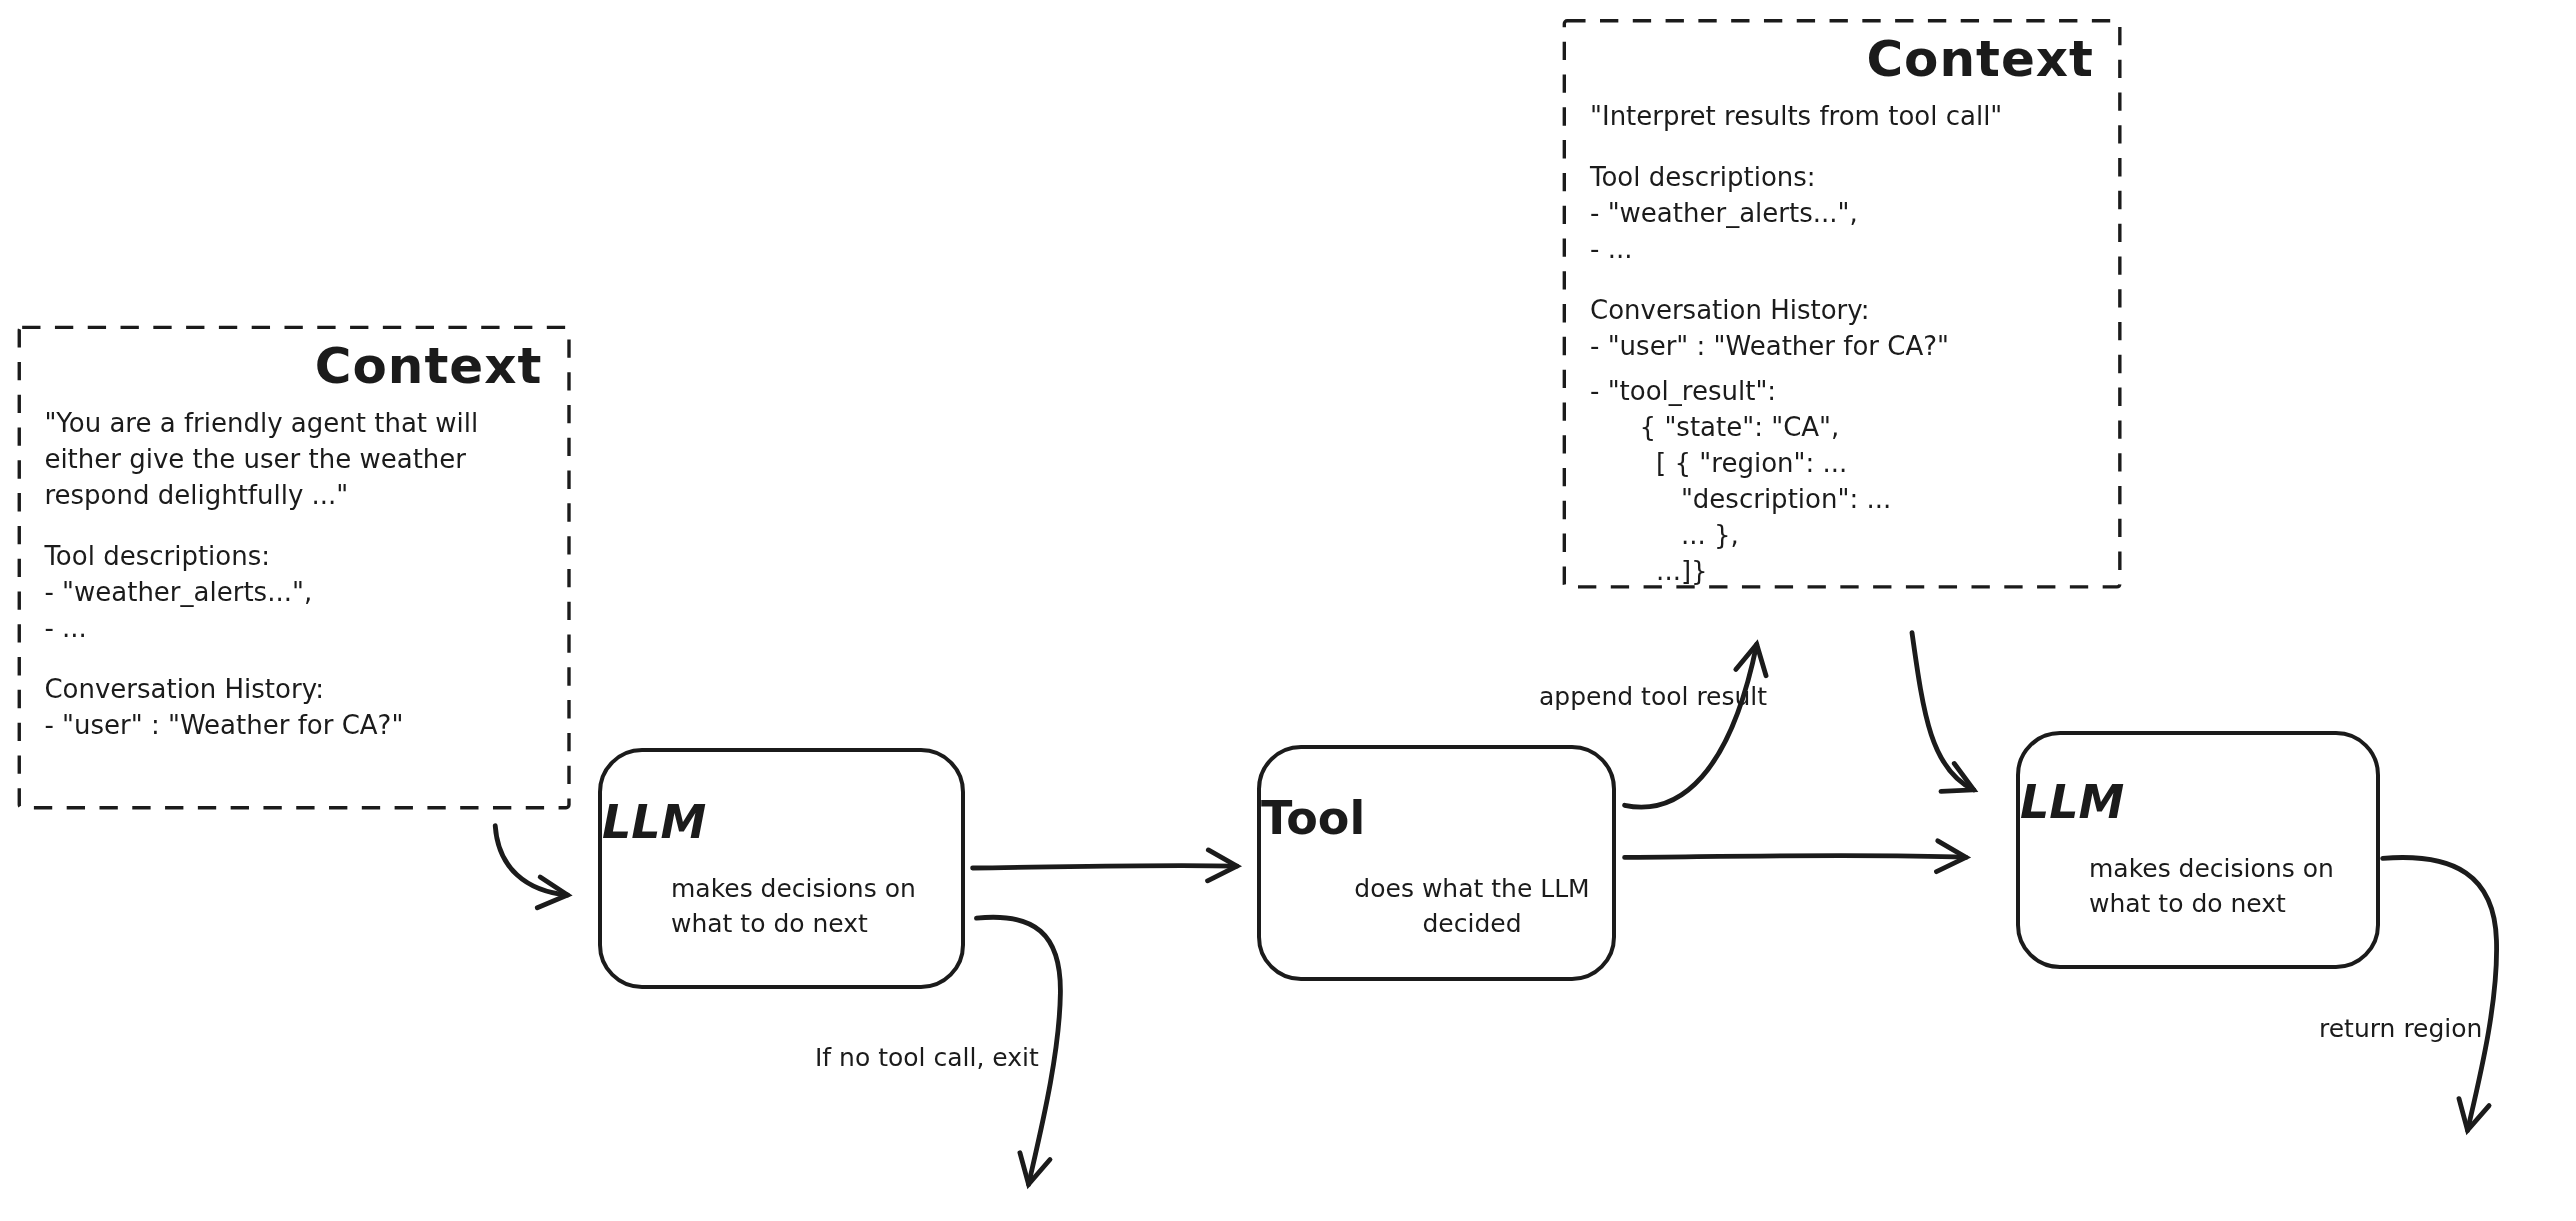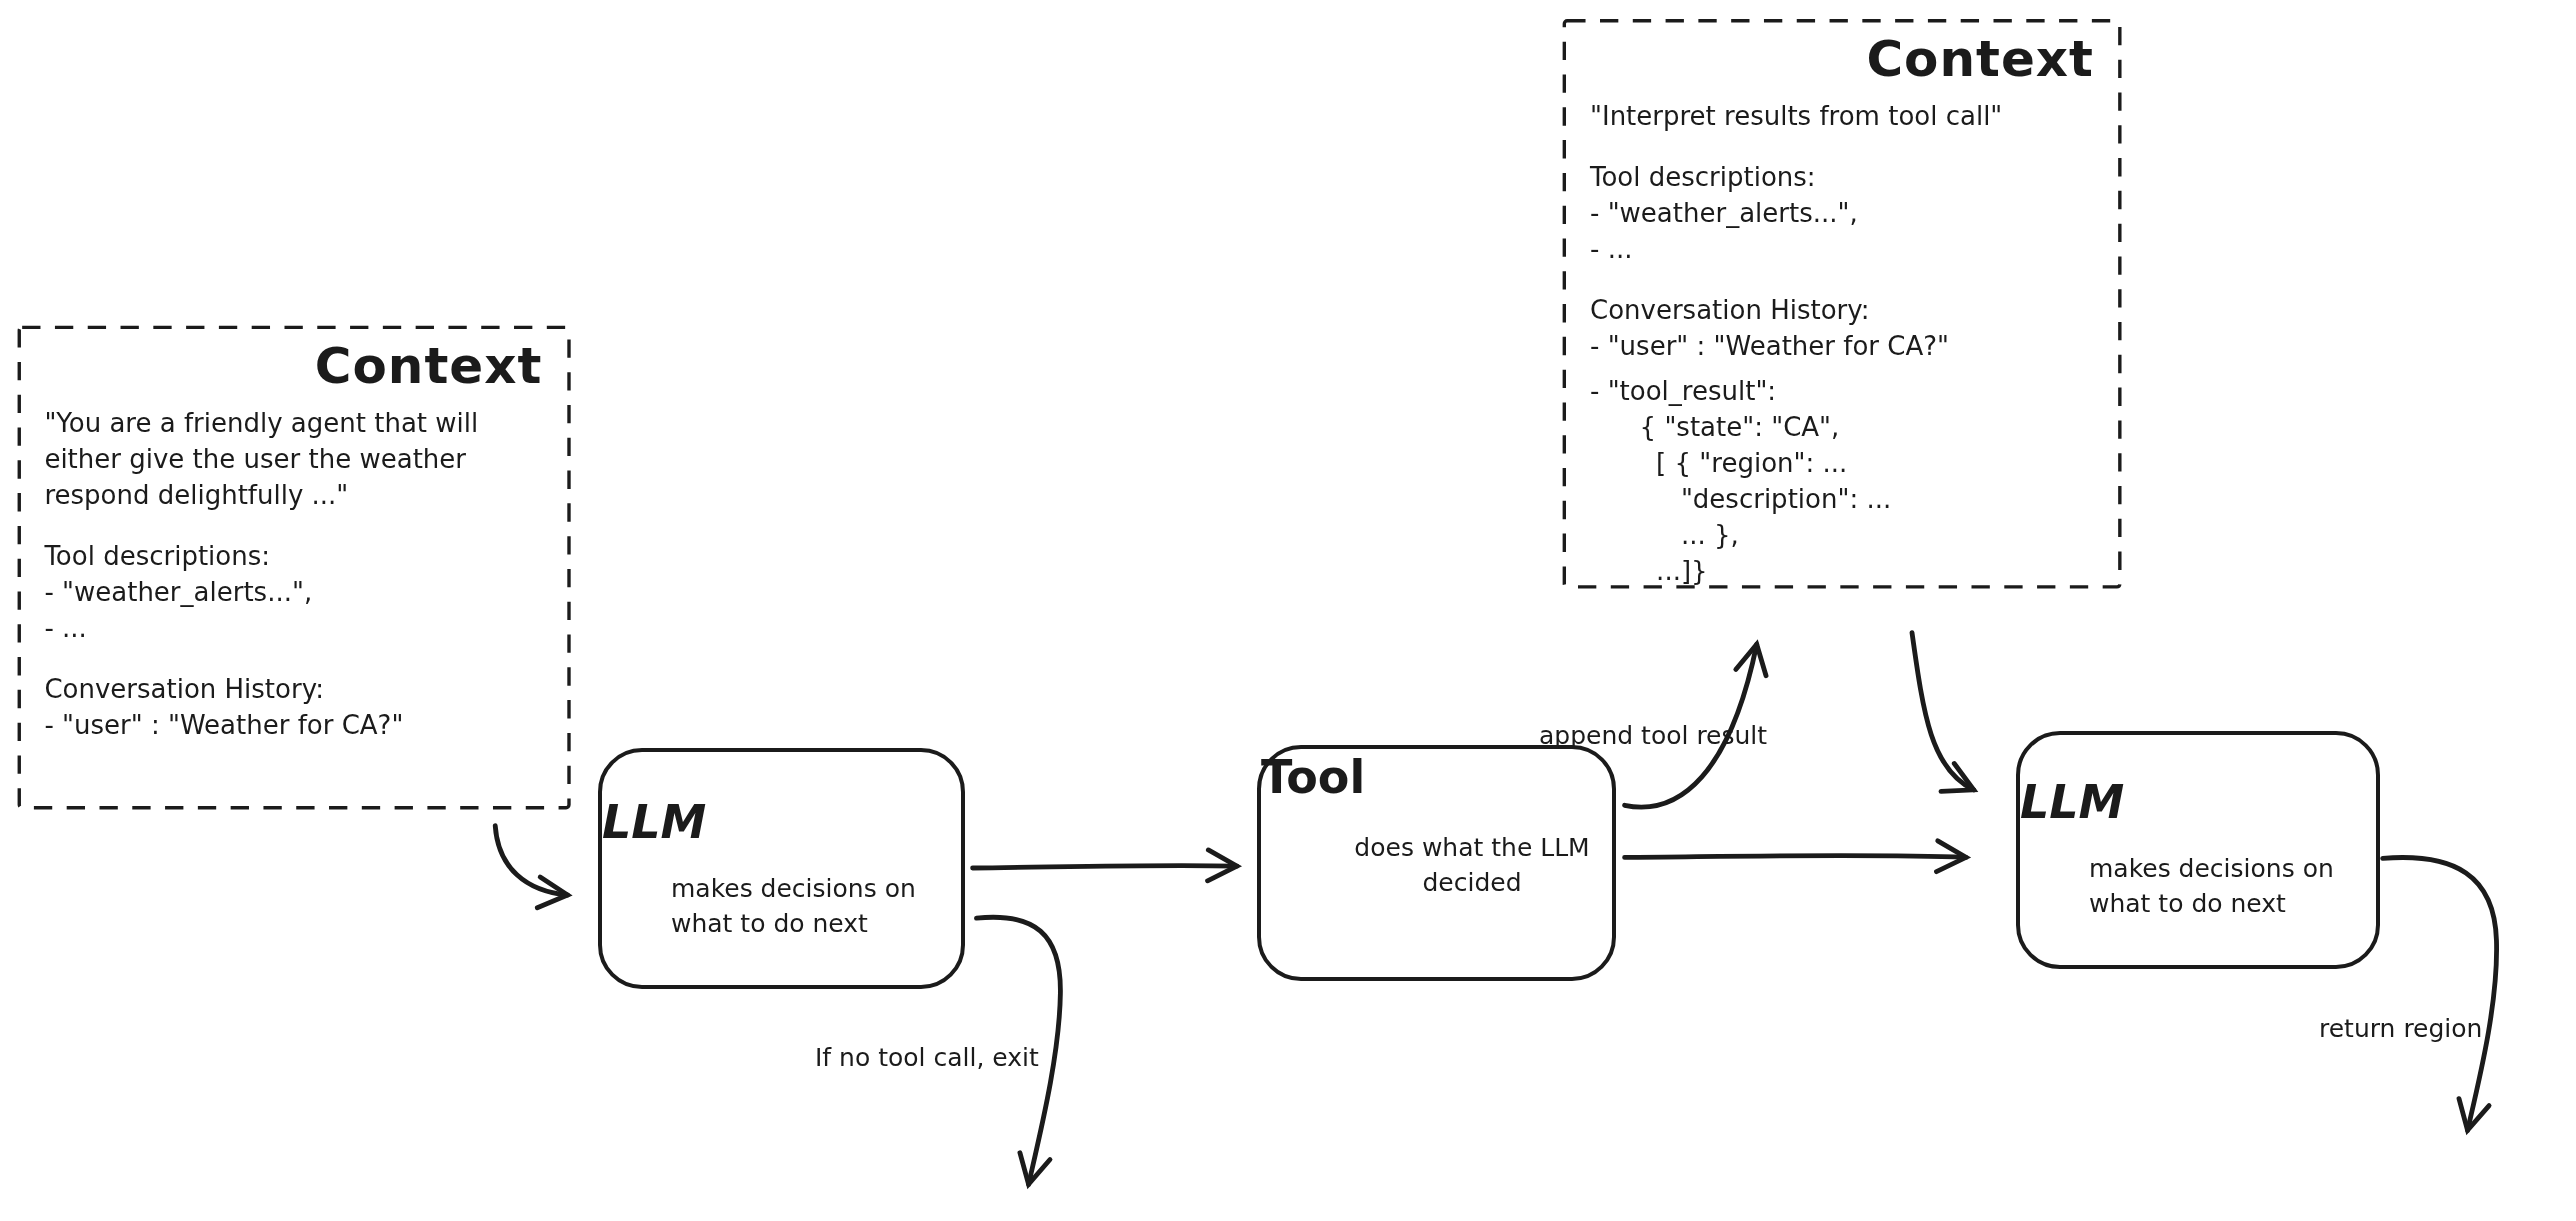--- a/index.html
+++ b/index.html
@@ -83,34 +83,34 @@
   </div>
 
   <div class="node" style="left:598px;top:748px;width:367px;height:241px;padding-top:42px;">
     <div class="node-title italic">LLM</div>
     <div class="node-sub" style="margin-top:21px;padding-left:69px;">
       <div class="subline">makes decisions on</div>
       <div class="subline">what to do next</div>
     </div>
   </div>
 
-  <div class="node" style="left:1257px;top:745px;width:359px;height:236px;">
+  <div class="node" style="left:1257px;top:745px;width:359px;height:236px;padding-top:41px;">
     <div class="node-title">Tool</div>
     <div class="node-sub" style="margin-top:25px;padding-left:71px;text-align:center;">
       <div class="subline">does what the LLM</div>
       <div class="subline">decided</div>
     </div>
   </div>
 
   <div class="node" style="left:2016px;top:731px;width:364px;height:238px;padding-top:39px;">
     <div class="node-title italic">LLM</div>
     <div class="node-sub" style="margin-top:21px;padding-left:69px;">
       <div class="subline">makes decisions on</div>
       <div class="subline">what to do next</div>
     </div>
   </div>
 
-  <div class="edge-label" style="left:1539px;top:720px;">append tool result</div>
+  <div class="edge-label" style="left:1539px;top:681px;">append tool result</div>
   <div class="edge-label" style="left:815px;top:1042px;">If no tool call, exit</div>
   <div class="edge-label" style="left:2319px;top:1013px;">return region</div>
 
 </div>
 
 
 </body></html>

